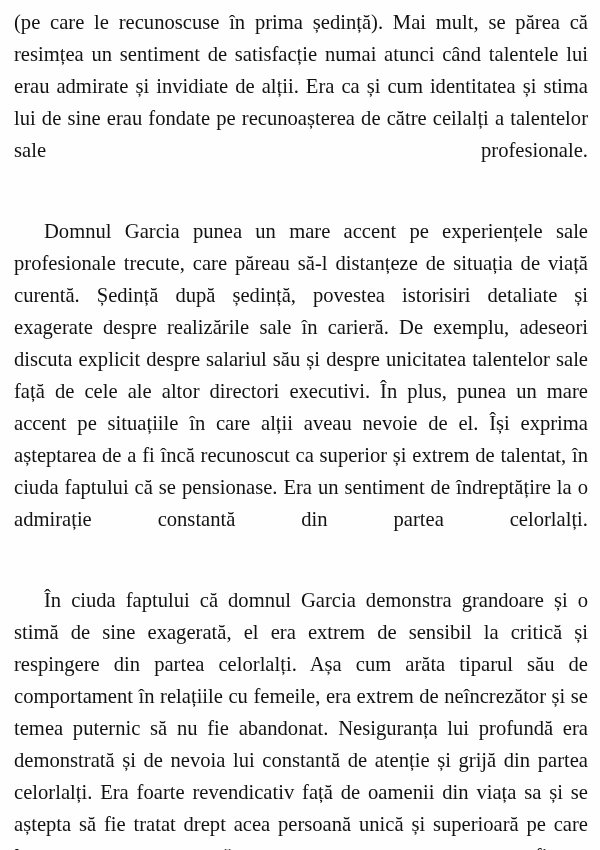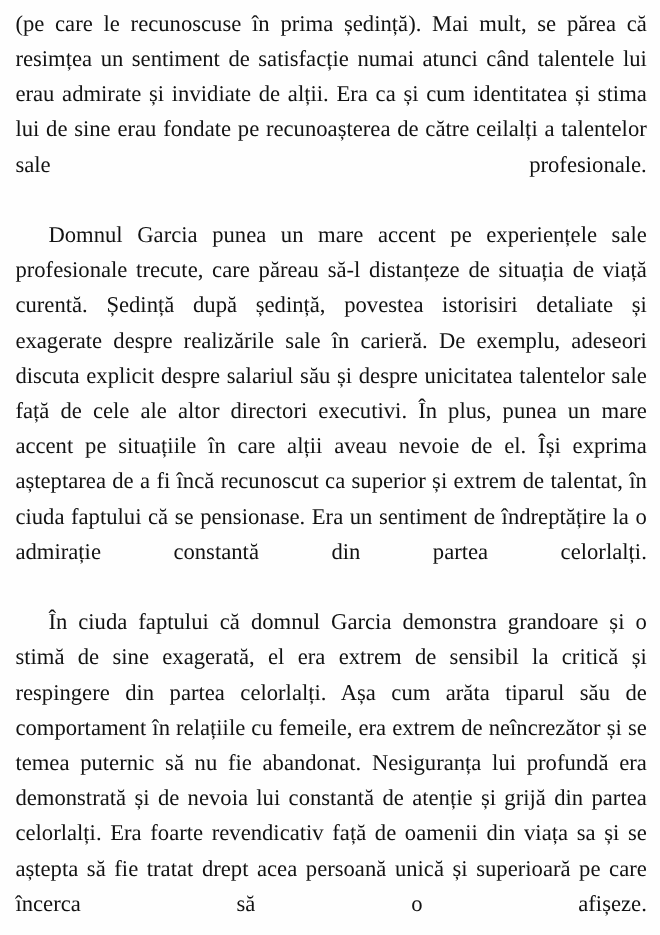--- a/index.html
+++ b/index.html
@@ -29,20 +29,21 @@
     font-size: 20.6px;
     line-height: 32px;
     color: #121212;
     text-align: justify;
     text-justify: inter-word;
     -webkit-font-smoothing: antialiased;
     hyphens: manual;
   }
   .para.indent {
     text-indent: 30px;
+    margin-top: 17px;
   }
   
   .para:after {
     content: "";
     display: inline-block;
     width: 100%;
   }
 </style>
 </head>
 <body>

